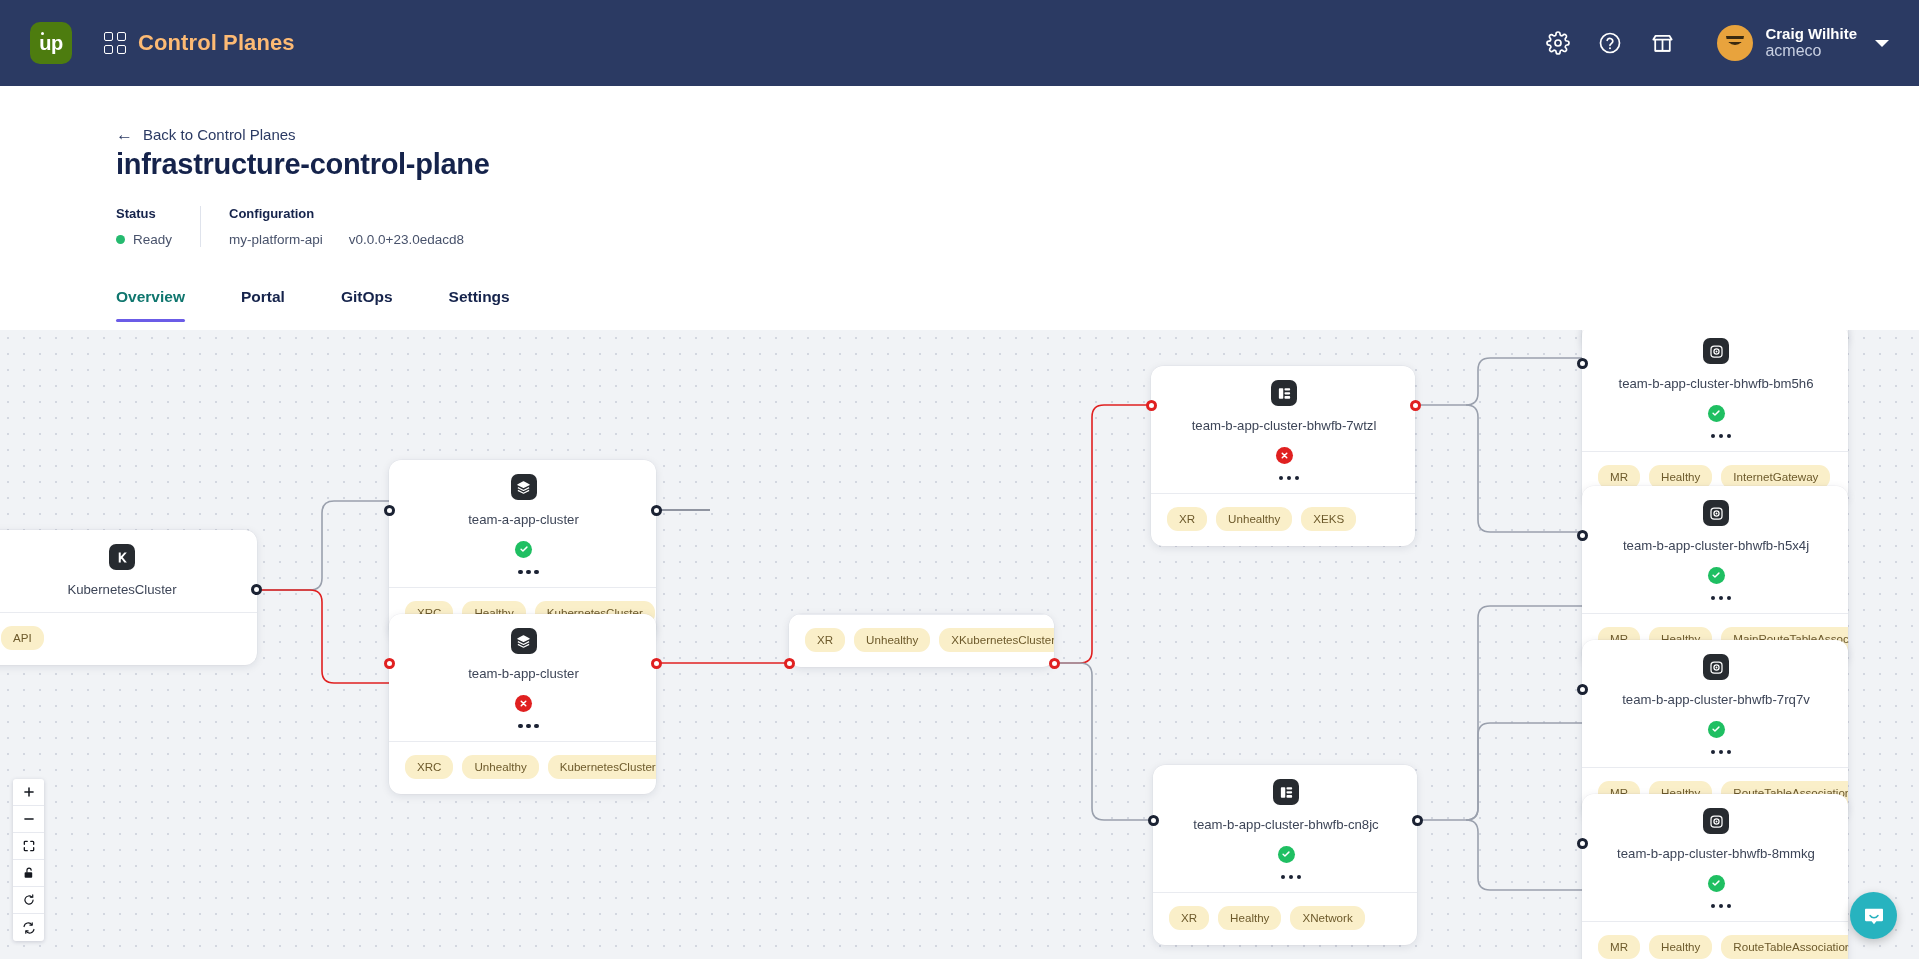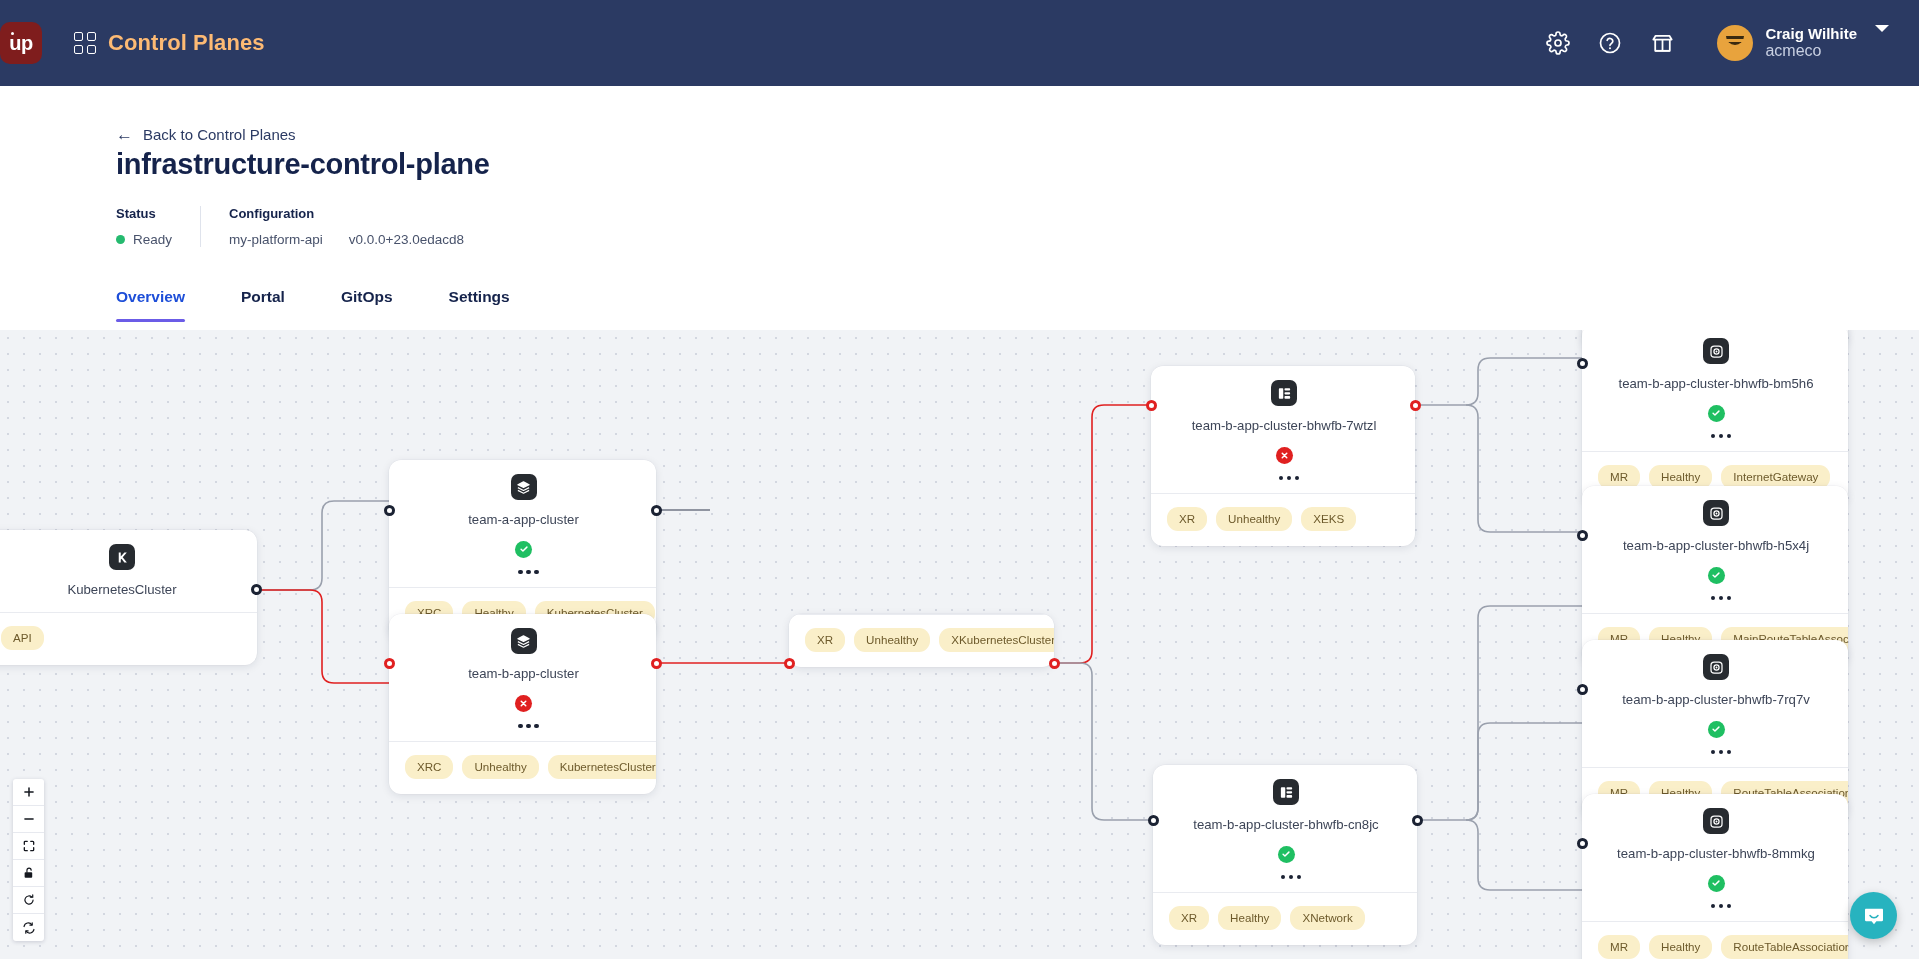--- a/index.html
+++ b/index.html
@@ -13,36 +13,36 @@
   }
 
   
   .topnav {
     position: absolute; top: 0; left: 0;
     width: 1919px; height: 86px;
     background: #2b3a63;
     display: flex; align-items: center;
   }
   .brand-logo {
-    width: 42px; height: 42px; 
-    background: #7f1d1d; border-radius: 10px;
+    width: 42px; height: 42px; margin-left: 30px;
+    background: #4d7c0f; border-radius: 10px;
     display: flex; align-items: center; justify-content: center;
     color: #fff; font-weight: 700; font-size: 20px; letter-spacing: -0.5px;
   }
   .brand-logo .dot {
     position: absolute; width: 3px; height: 3px; background: #fff;
     border-radius: 50%; transform: translate(-9px,-10px);
   }
   .nav-section { display: flex; align-items: center; margin-left: 32px; gap: 12px; }
   .grid-icon { display: grid; grid-template-columns: 9px 9px; grid-template-rows: 9px 9px; gap: 4px; }
   .grid-icon i { display: block; width: 9px; height: 9px; border: 1.8px solid #fff; border-radius: 2px; }
   .nav-title { color: #fdba74; font-size: 22px; font-weight: 700; letter-spacing: 0.1px; }
   .nav-right { margin-left: auto; display: flex; align-items: center; gap: 26px; margin-right: 30px; }
   .nav-icon { width: 26px; height: 26px; color: #fff; display:flex; align-items:center; justify-content:center; cursor: pointer; }
-  .user-box { display: flex; gap: 12px; margin-left: 16px; cursor: pointer; }
+  .user-box { display: flex; align-items: center; gap: 12px; margin-left: 16px; cursor: pointer; }
   .avatar {
     width: 36px; height: 36px; border-radius: 50%;
     background: #e8a33d; display:flex; align-items:center; justify-content:center;
     position: relative; overflow: hidden;
   }
   .avatar::before {
     content:""; position:absolute; width: 18px; height: 9px; background:#3a2a10;
     border-radius: 0 0 9px 9px; top: 11px; left: 9px;
   }
   .avatar::after {
@@ -63,21 +63,21 @@
   .meta-row { position:absolute; left:116px; top: 120px; display:flex; align-items:flex-start; }
   .meta-col { padding-right: 28px; }
   .meta-col.with-div { border-left: 1px solid #dfe3ec; padding-left: 28px; }
   .meta-label { font-size: 13px; font-weight: 700; color:#15234b; margin-bottom: 11px; }
   .meta-val { font-size: 13.5px; color:#48526b; display:flex; align-items:center; gap:8px; }
   .status-dot { width:9px; height:9px; border-radius:50%; background:#25ba6f; display:inline-block; }
   .meta-val .sep { display:inline-block; width:10px; }
 
   .tabs { position:absolute; left:116px; top: 196px; display:flex; gap:0; }
   .tab { font-size:15.5px; font-weight:700; color:#15234b; padding: 6px 0 16px; margin-right: 56px; cursor:pointer; position:relative; }
-  .tab.active { color:#1d4ed8; }
+  .tab.active { color:#0f766e; }
   .tab.active::after { content:""; position:absolute; left:0; right:0; bottom:0; height:3px; background:#6b5ce7; border-radius:2px; }
 
   
   .canvas {
     position:absolute; top: 330px; left: 0; width: 1919px; height: 629px;
     background-color: #f1f3f6;
     background-image: radial-gradient(circle, #d3d7e0 1.1px, transparent 1.2px);
     background-size: 16px 16px;
     overflow: hidden;
   }

